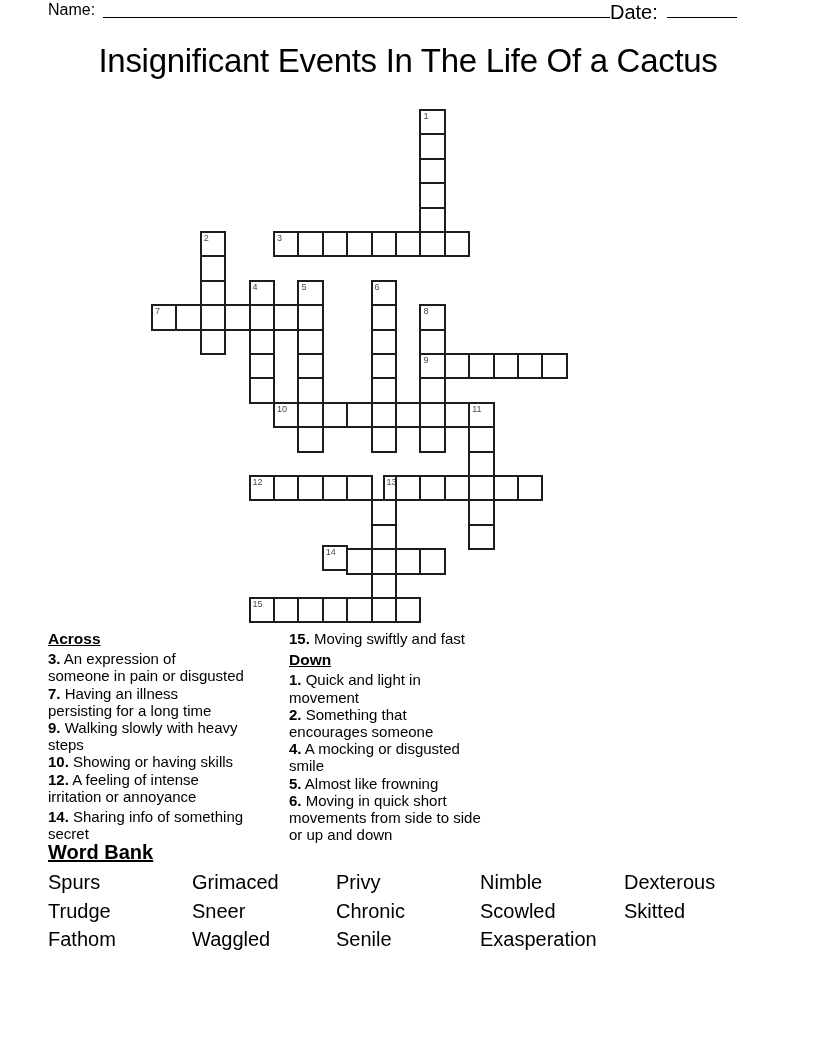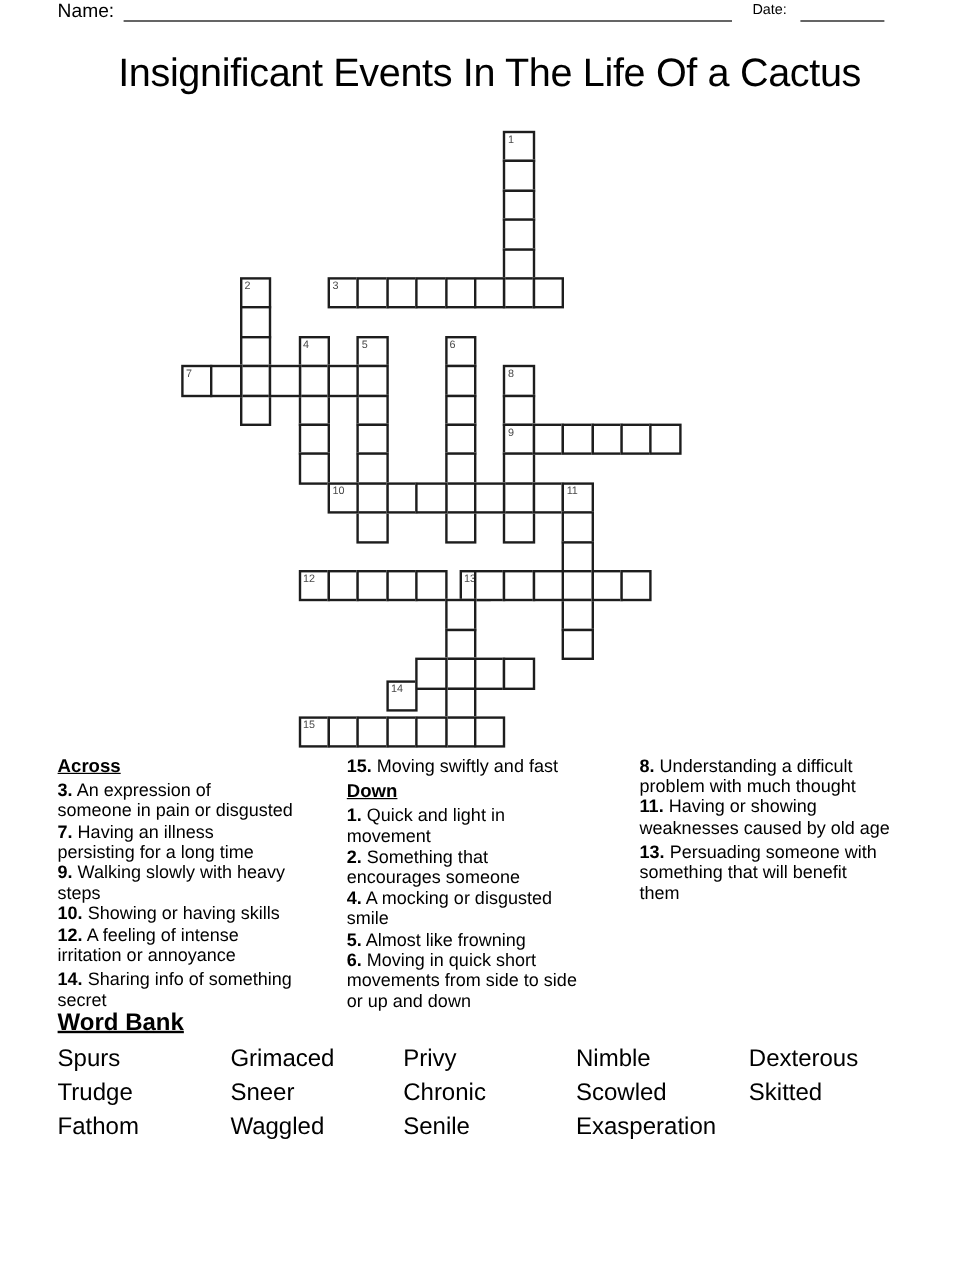--- a/index.html
+++ b/index.html
@@ -2,21 +2,21 @@
 <html><head>
 <meta charset="utf-8">
 <style>
   html,body{margin:0;padding:0;background:#fff;}
   .page{position:relative;width:816px;height:1056px;background:#ffffff;overflow:hidden;
         font-family:"Liberation Sans","DejaVu Sans",sans-serif;color:#000;}
 
   
   .name-label{position:absolute;left:48px;top:1px;font-size:16px;}
   .name-line{position:absolute;left:103px;top:16.5px;width:507px;height:0;border-bottom:1.5px solid #000;}
-  .date-label{position:absolute;left:627px;top:1px;font-size:12px;}
+  .date-label{position:absolute;left:610px;top:1px;font-size:20px;}
   .date-line{position:absolute;left:667px;top:16.5px;width:70px;height:0;border-bottom:1.5px solid #000;}
 
   
   .title{position:absolute;left:0;top:42px;width:100%;margin:0;text-align:center;
          font-size:33px;font-weight:400;letter-spacing:-0.3px;}
 
   
   .grid{position:absolute;left:152px;top:110px;width:416px;height:514px;}
   .cell{position:absolute;width:26.4px;height:26.4px;box-sizing:border-box;
         border:2px solid #1d1d1d;background:#fff;}
@@ -152,21 +152,21 @@
       <div class="cell" style="left: 243px; top: 365px;"></div>
       <div class="cell" style="left: 267.4px; top: 365px;"></div>
       <div class="cell" style="left: 291.8px; top: 365px;"></div>
       <div class="cell" style="left: 340.6px; top: 365px;"></div>
       <div class="cell" style="left: 365px; top: 365px;"></div>
       <div class="cell" style="left: 218.6px; top: 389.4px;"></div>
       <div class="cell" style="left: 218.6px; top: 413.8px;"></div>
       <div class="cell" style="left: 218.6px; top: 438.2px;"></div>
       <div class="cell" style="left: 218.6px; top: 462.6px;"></div>
       <div class="cell" style="left: 218.6px; top: 487px;"></div>
-      <div class="cell" style="left: 169.8px; top: 457px; text-decoration: underline;">
+      <div class="cell" style="left: 169.8px; top: 435px; text-decoration: underline;">
         <span class="cellnum">14</span>
       </div>
       <div class="cell" style="left: 194.2px; top: 438.2px;"></div>
       <div class="cell" style="left: 243px; top: 438.2px;"></div>
       <div class="cell" style="left: 267.4px; top: 438.2px;"></div>
       <div class="cell" style="left: 96.6px; top: 487px;">
         <span class="cellnum">15</span>
       </div>
       <div class="cell" style="left: 121px; top: 487px;"></div>
       <div class="cell" style="left: 145.4px; top: 487px;"></div>
@@ -195,29 +195,20 @@
       <p class="clue"><b class="clue-num">1.</b><span class="clue-text"> Quick and light in
 movement</span></p>
       <p class="clue"><b class="clue-num">2.</b><span class="clue-text"> Something that
 encourages someone</span></p>
       <p class="clue"><b class="clue-num">4.</b><span class="clue-text"> A mocking or disgusted
 smile</span></p>
       <p class="clue"><b class="clue-num">5.</b><span class="clue-text"> Almost like frowning</span></p>
       <p class="clue"><b class="clue-num">6.</b><span class="clue-text"> Moving in quick short
 movements from side to side
 or up and down</span></p>
-    </div>
-  <div class="clue-col clue-col-3">
-      <p class="clue"><b class="clue-num">8.</b><span class="clue-text"> Understanding a difficult
-problem with much thought</span></p>
-      <p class="clue"><b class="clue-num">11.</b><span class="clue-text"> Having or showing
-weaknesses caused by old age</span></p>
-      <p class="clue gap"><b class="clue-num">13.</b><span class="clue-text"> Persuading someone with
-something that will benefit
-them</span></p>
     </div>
 
   <h2 class="bank-heading">Word Bank</h2>
   <div class="bank-grid">
       <div class="bank-word">Spurs</div>
       <div class="bank-word">Grimaced</div>
       <div class="bank-word">Privy</div>
       <div class="bank-word">Nimble</div>
       <div class="bank-word">Dexterous</div>
       <div class="bank-word">Trudge</div>

